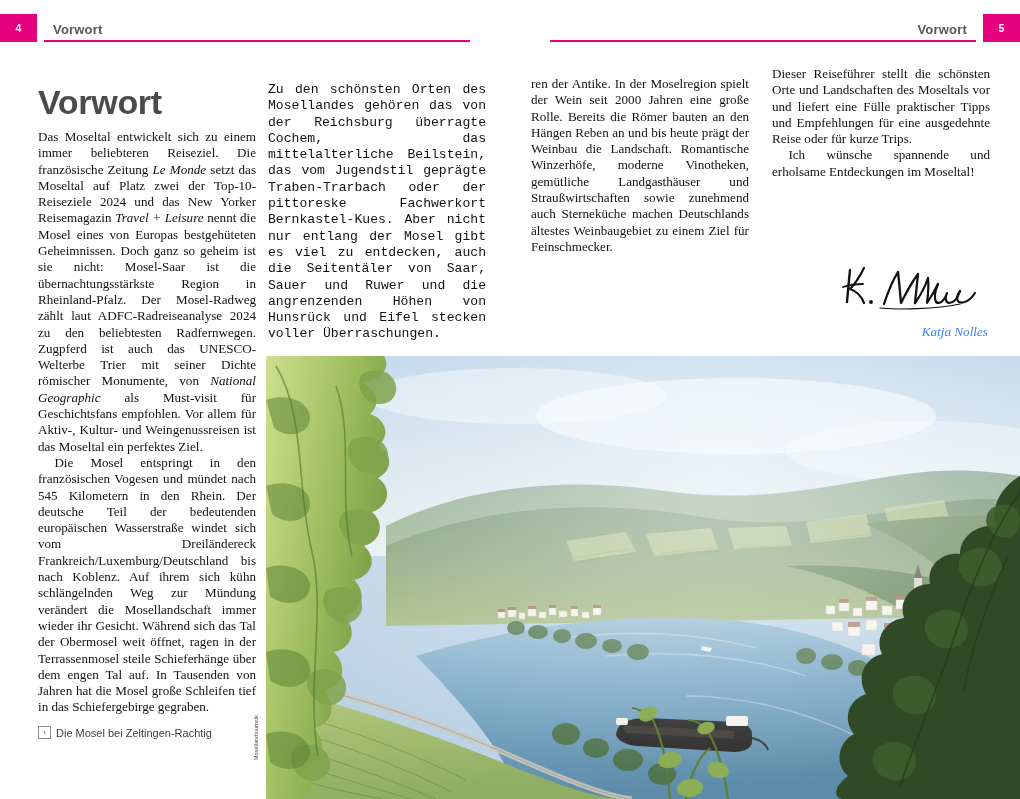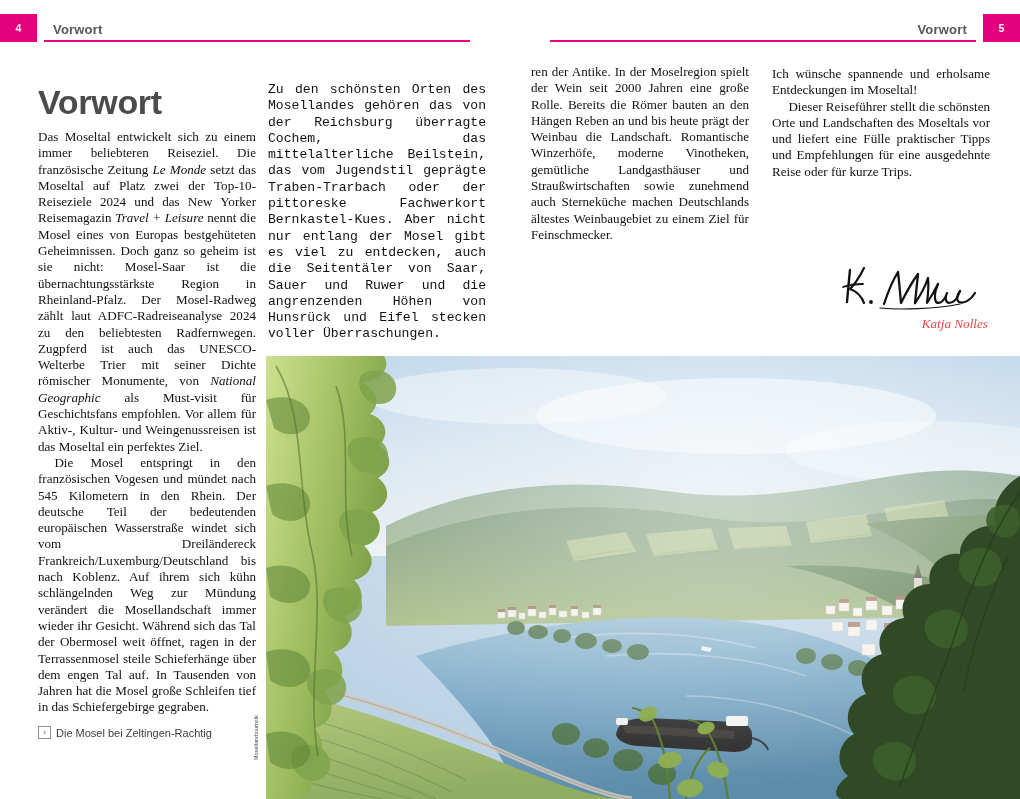--- a/index.html
+++ b/index.html
@@ -88,42 +88,42 @@
     hyphens: manual;
     -webkit-hyphens: manual;
     color: #111111;
   }
   .col p { margin: 0; }
   .col p + p { text-indent: 1.25em; }
   .col i { }
 
   #col1 { left: 38px;  top: 129px; width: 218px; }
   #col2 { left: 268px; top: 82px;  width: 218px; font-family: Liberation Mono, monospace; }
-  #col3 { left: 531px; top: 64px;  width: 218px; }
+  #col3 { left: 531px; top: 76px;  width: 218px; }
   #col4 { left: 772px; top: 66px;  width: 218px; }
 
   
   .sig-wrap {
     position: absolute;
     left: 772px;
     top: 262px;
     width: 218px;
     text-align: right;
   }
   .signature {
     display: block;
     margin-left: auto;
     margin-right: 10px;
   }
   .sig-name {
-    margin-top: 2px;
+    margin-top: 10px;
     margin-right: 2px;
     font-style: italic;
     font-size: 13.2px;
-    color: #ef4444;
+    color: #3b82f6;
   }
 
   
   .caption {
     position: absolute;
     left: 38px;
     top: 726px;
     display: flex;
     align-items: center;
     gap: 5px;
@@ -198,22 +198,22 @@
     <p>Das Moseltal entwickelt sich zu einem immer beliebteren Reiseziel. Die französische Zeitung <i>Le Monde</i> setzt das Moseltal auf Platz zwei der Top-10-Reiseziele 2024 und das New Yorker Reisemagazin <i>Travel + Leisure</i> nennt die Mosel eines von Europas bestgehüteten Geheimnissen. Doch ganz so geheim ist sie nicht: Mosel-Saar ist die übernachtungsstärkste Region in Rheinland-Pfalz. Der Mosel-Radweg zählt laut ADFC-Radreiseanalyse 2024 zu den beliebtesten Radfernwegen. Zugpferd ist auch das UNESCO-Welterbe Trier mit seiner Dichte römischer Monumente, von <i>National Geographic</i> als Must-visit für Geschichtsfans empfohlen. Vor allem für Aktiv-, Kultur- und Weingenussreisen ist das Moseltal ein perfektes Ziel.</p>
     <p>Die Mosel entspringt in den französischen Vogesen und mündet nach 545 Kilometern in den Rhein. Der deutsche Teil der bedeutenden europäischen Wasserstraße windet sich vom Dreiländereck Frankreich/Luxemburg/Deutschland bis nach Koblenz. Auf ihrem sich kühn schlängelnden Weg zur Mündung verändert die Mosellandschaft immer wieder ihr Gesicht. Während sich das Tal der Obermosel weit öffnet, ragen in der Terrassenmosel steile Schieferhänge über dem engen Tal auf. In Tausenden von Jahren hat die Mosel große Schleifen tief in das Schiefergebirge gegraben.</p>
   </div>
 <div class="col" id="col2">
     <p>Zu den schönsten Orten des Mosellandes gehören das von der Reichsburg überragte Cochem, das mittelalterliche Beilstein, das vom Jugendstil geprägte Traben-Trarbach oder der pittoreske Fachwerkort Bernkastel-Kues. Aber nicht nur entlang der Mosel gibt es viel zu entdecken, auch die Seitentäler von Saar, Sauer und Ruwer und die angrenzenden Höhen von Hunsrück und Eifel stecken voller Überraschungen.</p>
   </div>
 <div class="col" id="col3">
     <p>ren der Antike. In der Moselregion spielt der Wein seit 2000 Jahren eine große Rolle. Bereits die Römer bauten an den Hängen Reben an und bis heute prägt der Weinbau die Landschaft. Romantische Winzerhöfe, moderne Vinotheken, gemütliche Landgasthäuser und Straußwirtschaften sowie zunehmend auch Sterneküche machen Deutschlands ältestes Weinbaugebiet zu einem Ziel für Feinschmecker.</p>
   </div>
 <div class="col" id="col4">
+    <p>Dieser Reiseführer stellt die schönsten Orte und Landschaften des Moseltals vor und liefert eine Fülle praktischer Tipps und Empfehlungen für eine ausgedehnte Reise oder für kurze Trips.</p>
     <p>Ich wünsche spannende und erholsame Entdeckungen im Moseltal!</p>
-    <p>Dieser Reiseführer stellt die schönsten Orte und Landschaften des Moseltals vor und liefert eine Fülle praktischer Tipps und Empfehlungen für eine ausgedehnte Reise oder für kurze Trips.</p>
   </div>
 
 <div class="sig-wrap">
   <svg class="signature" width="140" height="52" viewBox="0 0 140 52" aria-hidden="true">
     <g fill="none" stroke="#111111" stroke-linecap="round" stroke-linejoin="round">
       <path d="M10 8 C9 18, 8 28, 7 40" stroke-width="2.4"></path>
       <path d="M24 6 C20 14, 15 22, 10 27 C16 29, 21 33, 24 41" stroke-width="2.2"></path>
       <path d="M3 25 C9 23, 16 22, 23 22" stroke-width="1.8"></path>
       <circle cx="31" cy="40" r="1.9" fill="#111111" stroke="none"></circle>
       <path d="M44 42 C48 30, 53 18, 58 10 C59 18, 60 30, 61 41 C66 31, 72 20, 78 12 C77 22, 76 32, 75 41" stroke-width="2.3"></path>

